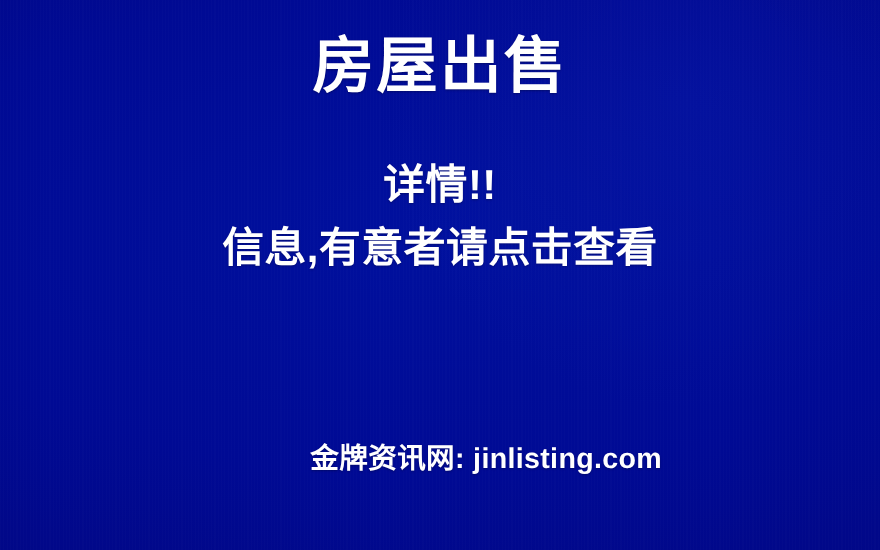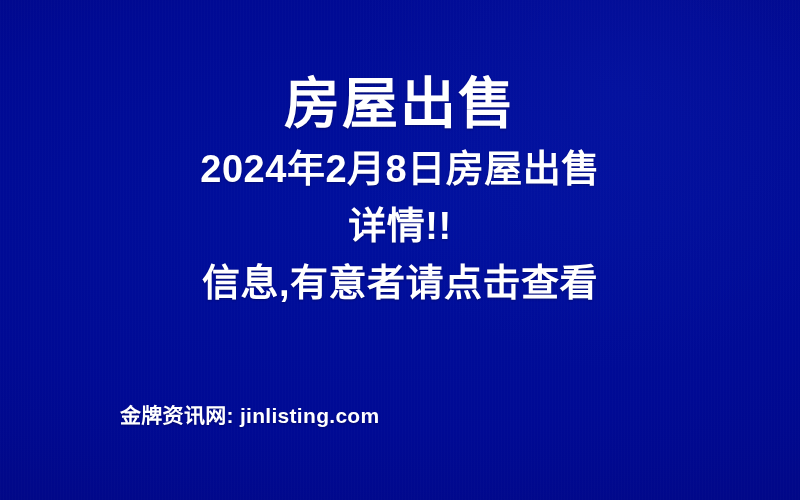--- a/index.html
+++ b/index.html
@@ -43,21 +43,20 @@
     top: 26px;
     left: 0;
     width: 100%;
     text-align: center;
     font-size: 56px;
     line-height: 68px;
     font-weight: 700;
     letter-spacing: 2px;
     white-space: nowrap;
     text-shadow: 0 1px 2px rgba(0,0,0,0.30);
-    margin-top: 44px;
   }
 
   .body-block {
     position: absolute;
     top: 141px;
     left: 0;
     width: 100%;
     text-align: center;
   }
 
@@ -69,38 +68,38 @@
     letter-spacing: 0.5px;
     white-space: nowrap;
     text-shadow: 0 1px 2px rgba(0,0,0,0.26);
   }
 
   .footer {
     position: absolute;
     top: 402px;
     left: 0;
     width: 100%;
-    padding-left: 120px;
+    padding-left: 84px;
     box-sizing: border-box;
-    font-size: 21px;
+    text-align: center;
+    font-size: 26px;
     line-height: 28px;
     font-weight: 700;
     letter-spacing: 0.3px;
     white-space: nowrap;
     text-shadow: 0 1px 2px rgba(0,0,0,0.28);
   }
 </style>
 </head>
 <body>
 
 <div class="poster">
 
   <div class="title">房屋出售</div>
 
   <div class="body-block">
-    <span class="body-line">2024年2月8日房屋出售</span>
     <span class="body-line">详情!!</span>
     <span class="body-line">信息,有意者请点击查看</span>
   </div>
 
   <div class="footer">金牌资讯网: jinlisting.com</div>
 
 </div>
 
 </body></html>

